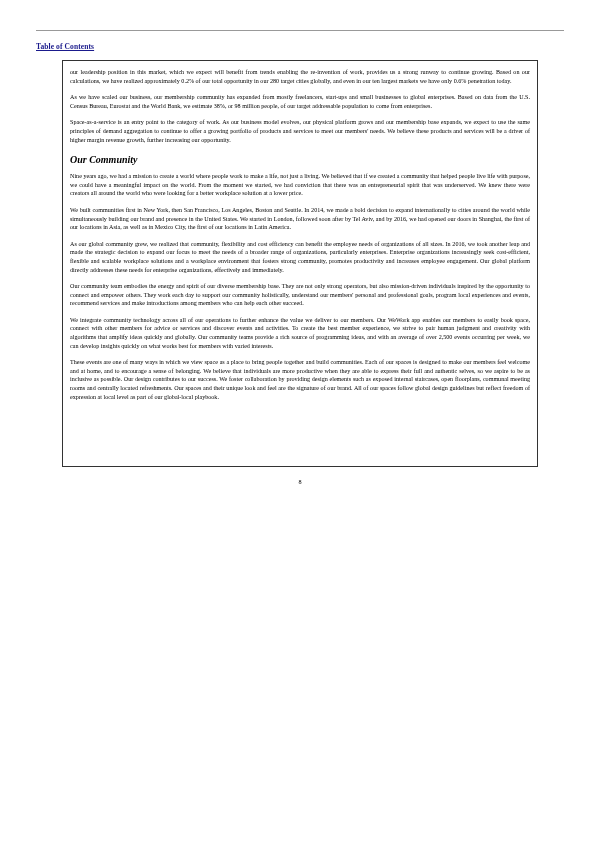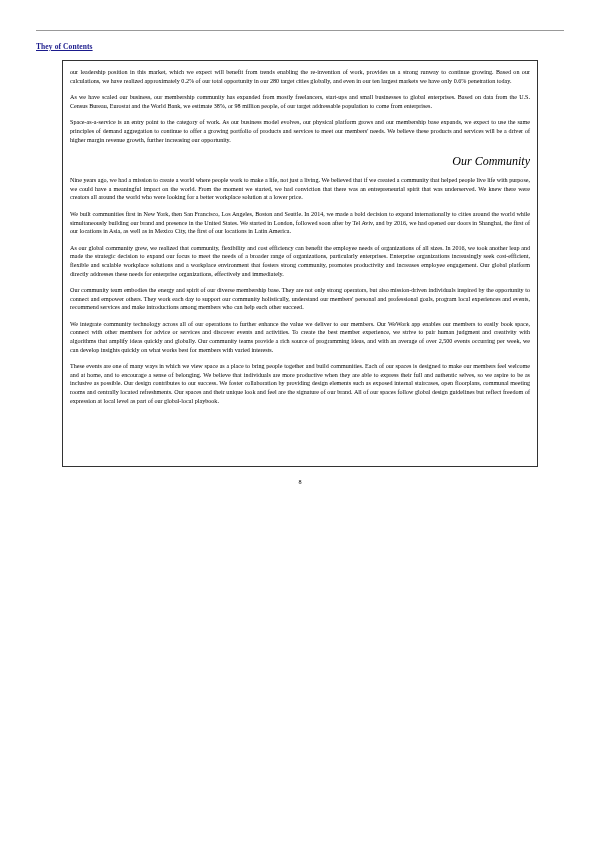--- a/index.html
+++ b/index.html
@@ -63,45 +63,44 @@
     margin: 0 0 8px 0;
     font-family: "Liberation Serif", serif;
     font-size: 6.1px;
     line-height: 8.6px;
     text-align: justify;
     color: #000000;
   }
   h2.section-heading {
     margin: 10px 0 7px 0;
     font-family: "Liberation Serif", serif;
-    font-size: 12px;
-    font-weight: normal;
+    font-size: 10px;
+    font-weight: bold;
     font-style: italic;
     color: #000000;
-    text-align: right;
   }
   .page-number {
     position: absolute;
     top: 478px;
     left: 0;
     width: 600px;
     text-align: center;
     font-family: "Liberation Serif", serif;
     font-size: 6.2px;
     color: #000000;
   }
 </style>
 </head>
 <body>
 
 <div class="page">
 
   <div class="top-rule"></div>
 
-  <a class="toc-link" href="#">They of Contents</a>
+  <a class="toc-link" href="#">Table of Contents</a>
 
   <div class="content-box"></div>
 
   <div class="content-inner">
     <p class="body-text">our leadership position in this market, which we expect will benefit from trends enabling the re-invention of work, provides us a strong runway to continue growing. Based on our calculations, we have realized approximately 0.2% of our total opportunity in our 280 target cities globally, and even in our ten largest markets we have only 0.6% penetration today.</p>
     <p class="body-text">As we have scaled our business, our membership community has expanded from mostly freelancers, start-ups and small businesses to global enterprises. Based on data from the U.S. Census Bureau, Eurostat and the World Bank, we estimate 38%, or 98 million people, of our target addressable population to come from enterprises.</p>
     <p class="body-text">Space-as-a-service is an entry point to the category of work. As our business model evolves, our physical platform grows and our membership base expands, we expect to use the same principles of demand aggregation to continue to offer a growing portfolio of products and services to meet our members' needs. We believe these products and services will be a driver of higher margin revenue growth, further increasing our opportunity.</p>
 
     <h2 class="section-heading">Our Community</h2>
 

